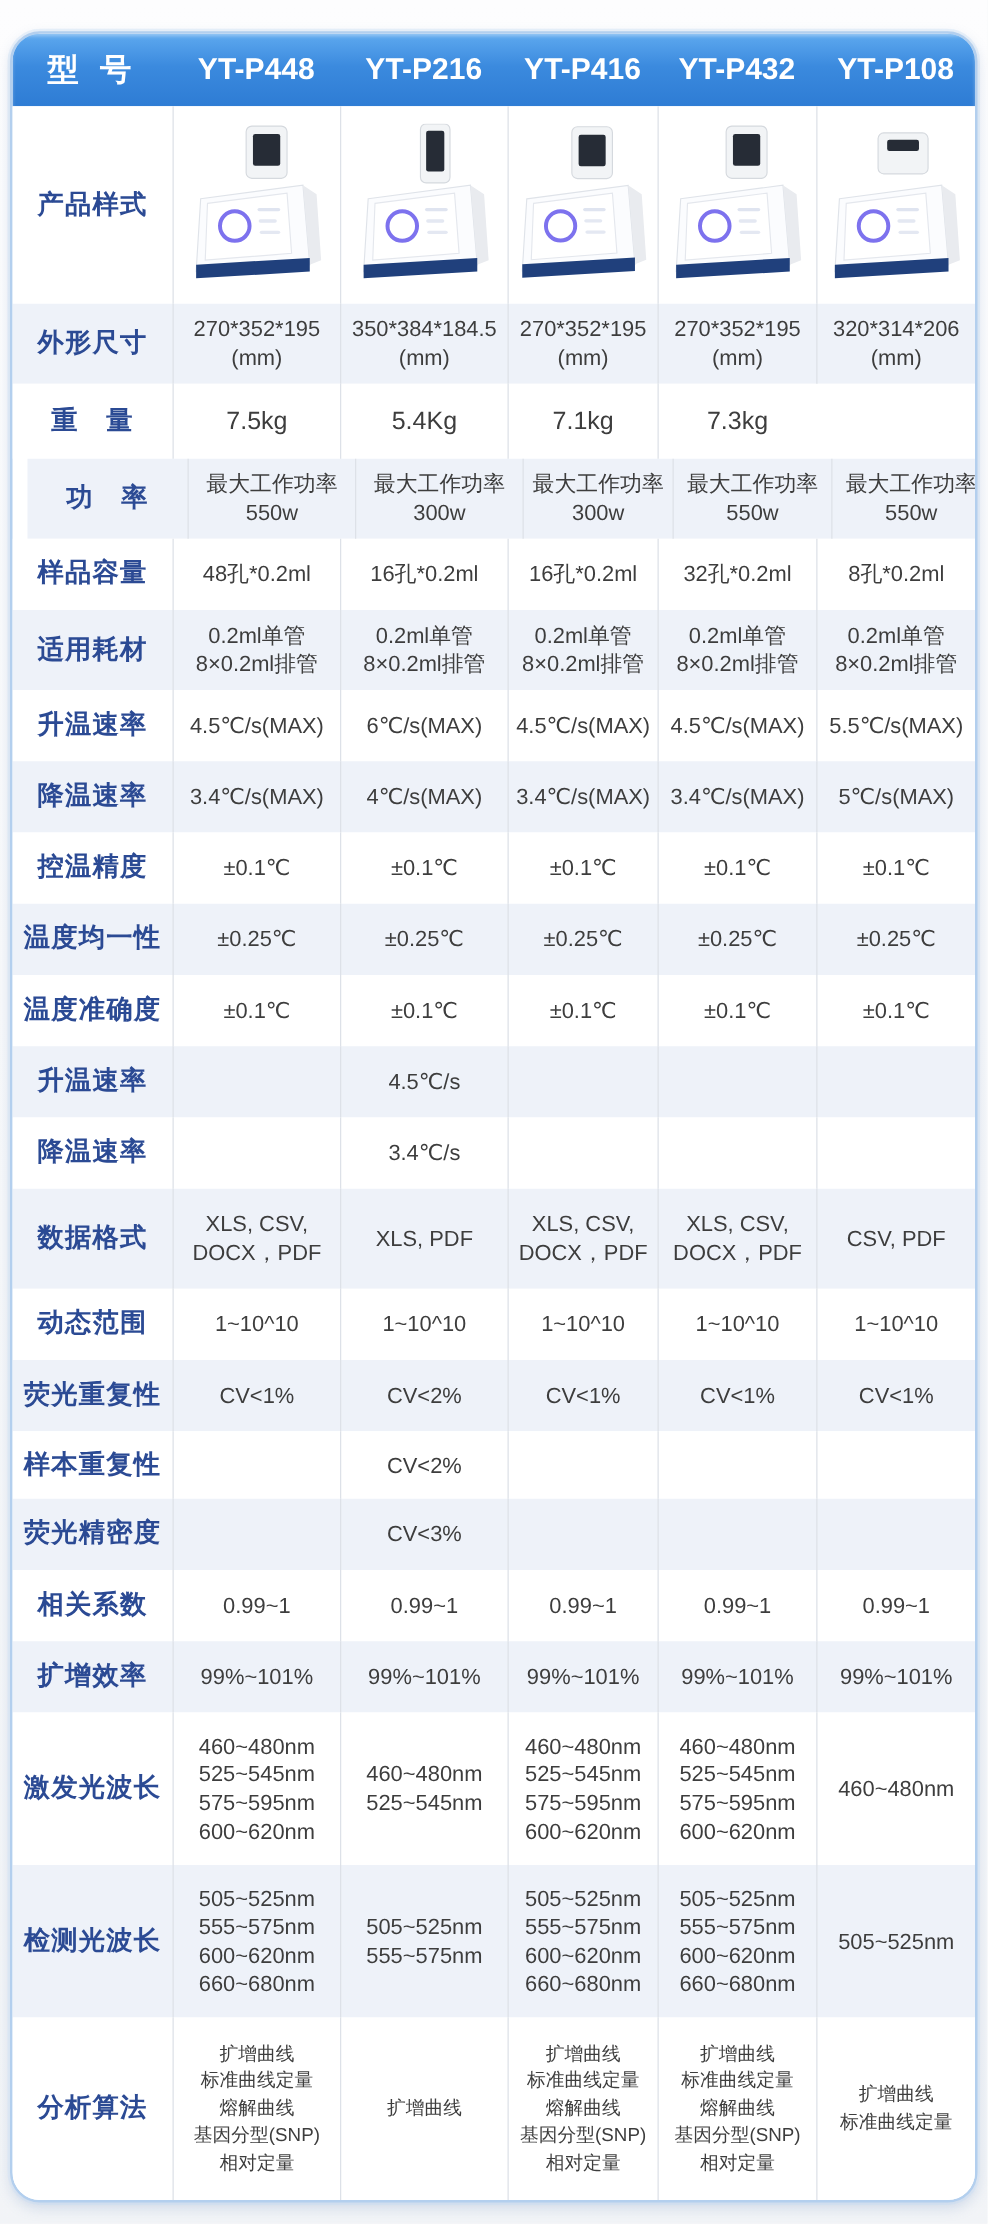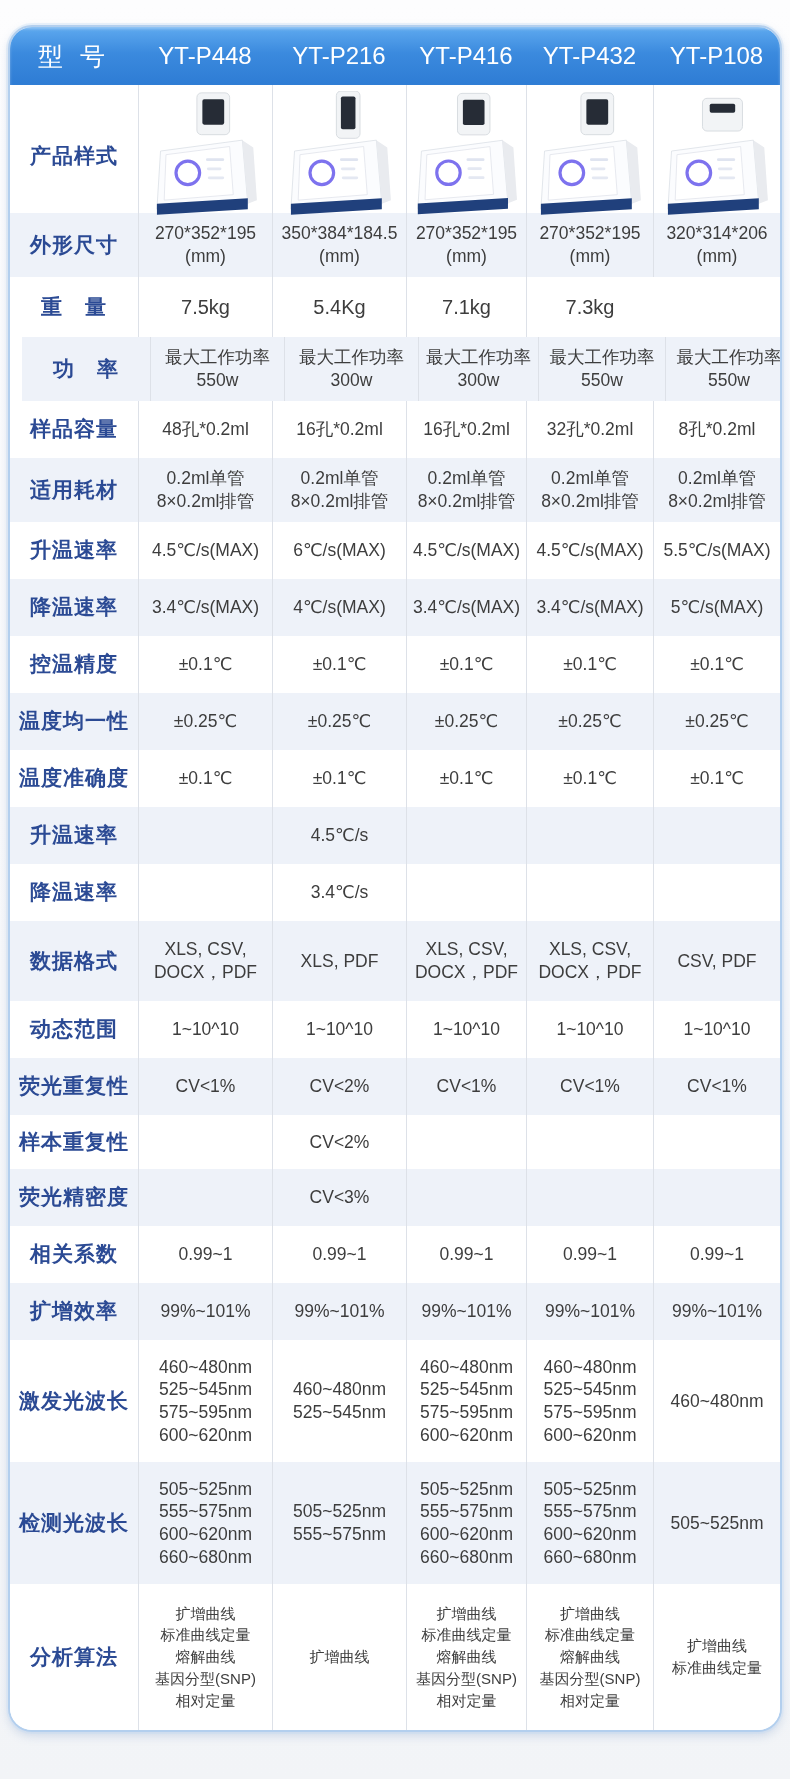--- a/index.html
+++ b/index.html
@@ -24,21 +24,21 @@
     display:grid;
     grid-template-columns:128px 134px 134px 120px 127px 127px;
   }
   .theader {
     height:58px;
     background:linear-gradient(180deg,#5ea9ef 0%,#3b8ade 45%,#2e7cd4 100%);
     box-shadow:inset 0 2px 3px rgba(255,255,255,0.35);
     align-items:center;
   }
   .hcell {
-    color:#ffffff; font-weight:normal; font-size:24px; text-align:center;
+    color:#ffffff; font-weight:bold; font-size:24px; text-align:center;
     line-height:58px; white-space:nowrap;
   }
   .hcell.hlabel { font-size:25px; letter-spacing:5px; }
   .row { background:#ffffff; }
   .row.alt { background:#eef2f9; }
   .rlabel {
     display:flex; align-items:center; justify-content:center; text-align:center;
     font-size:21px; font-weight:bold; color:#2b4a94; letter-spacing:1px;
     line-height:1.25; padding:2px 4px; box-sizing:border-box;
   }
@@ -60,21 +60,21 @@
   <div class="card">
     <div class="theader grid6">
       <div class="hcell hlabel">型 号</div>
       <div class="hcell">YT-P448</div>
       <div class="hcell">YT-P216</div>
       <div class="hcell">YT-P416</div>
       <div class="hcell">YT-P432</div>
       <div class="hcell">YT-P108</div>
     </div>
     <div id="rows">
-        <div class="row grid6" style="height: 128px;">
+        <div class="row grid6" style="height: 158px;">
           <div class="rlabel">产品样式</div>
           <div class="cell imgcell"><svg viewBox="0 0 132 144" width="120" height="131">
               <rect x="56" y="2" width="36" height="46" rx="5" fill="#f2f4f6" stroke="#d5d9de"></rect>
               <rect x="62" y="9" width="24" height="28" rx="2" fill="#262c36"></rect>
               <polygon points="16,66 106,54 112,124 12,130" fill="#fbfcfe" stroke="#dfe3e9"></polygon>
               <polygon points="106,54 118,62 122,120 112,124" fill="#e9ebef"></polygon>
               <polygon points="22,70 92,61 96,114 20,120" fill="#ffffff" stroke="#e4e7ed"></polygon>
               <circle cx="46" cy="90" r="13" fill="none" stroke="#7d72ee" stroke-width="3.5"></circle>
               <rect x="66" y="74" width="20" height="3" rx="1.5" fill="#dfe4f0"></rect>
               <rect x="67" y="84" width="16" height="3" rx="1.5" fill="#e4e8f2"></rect>

